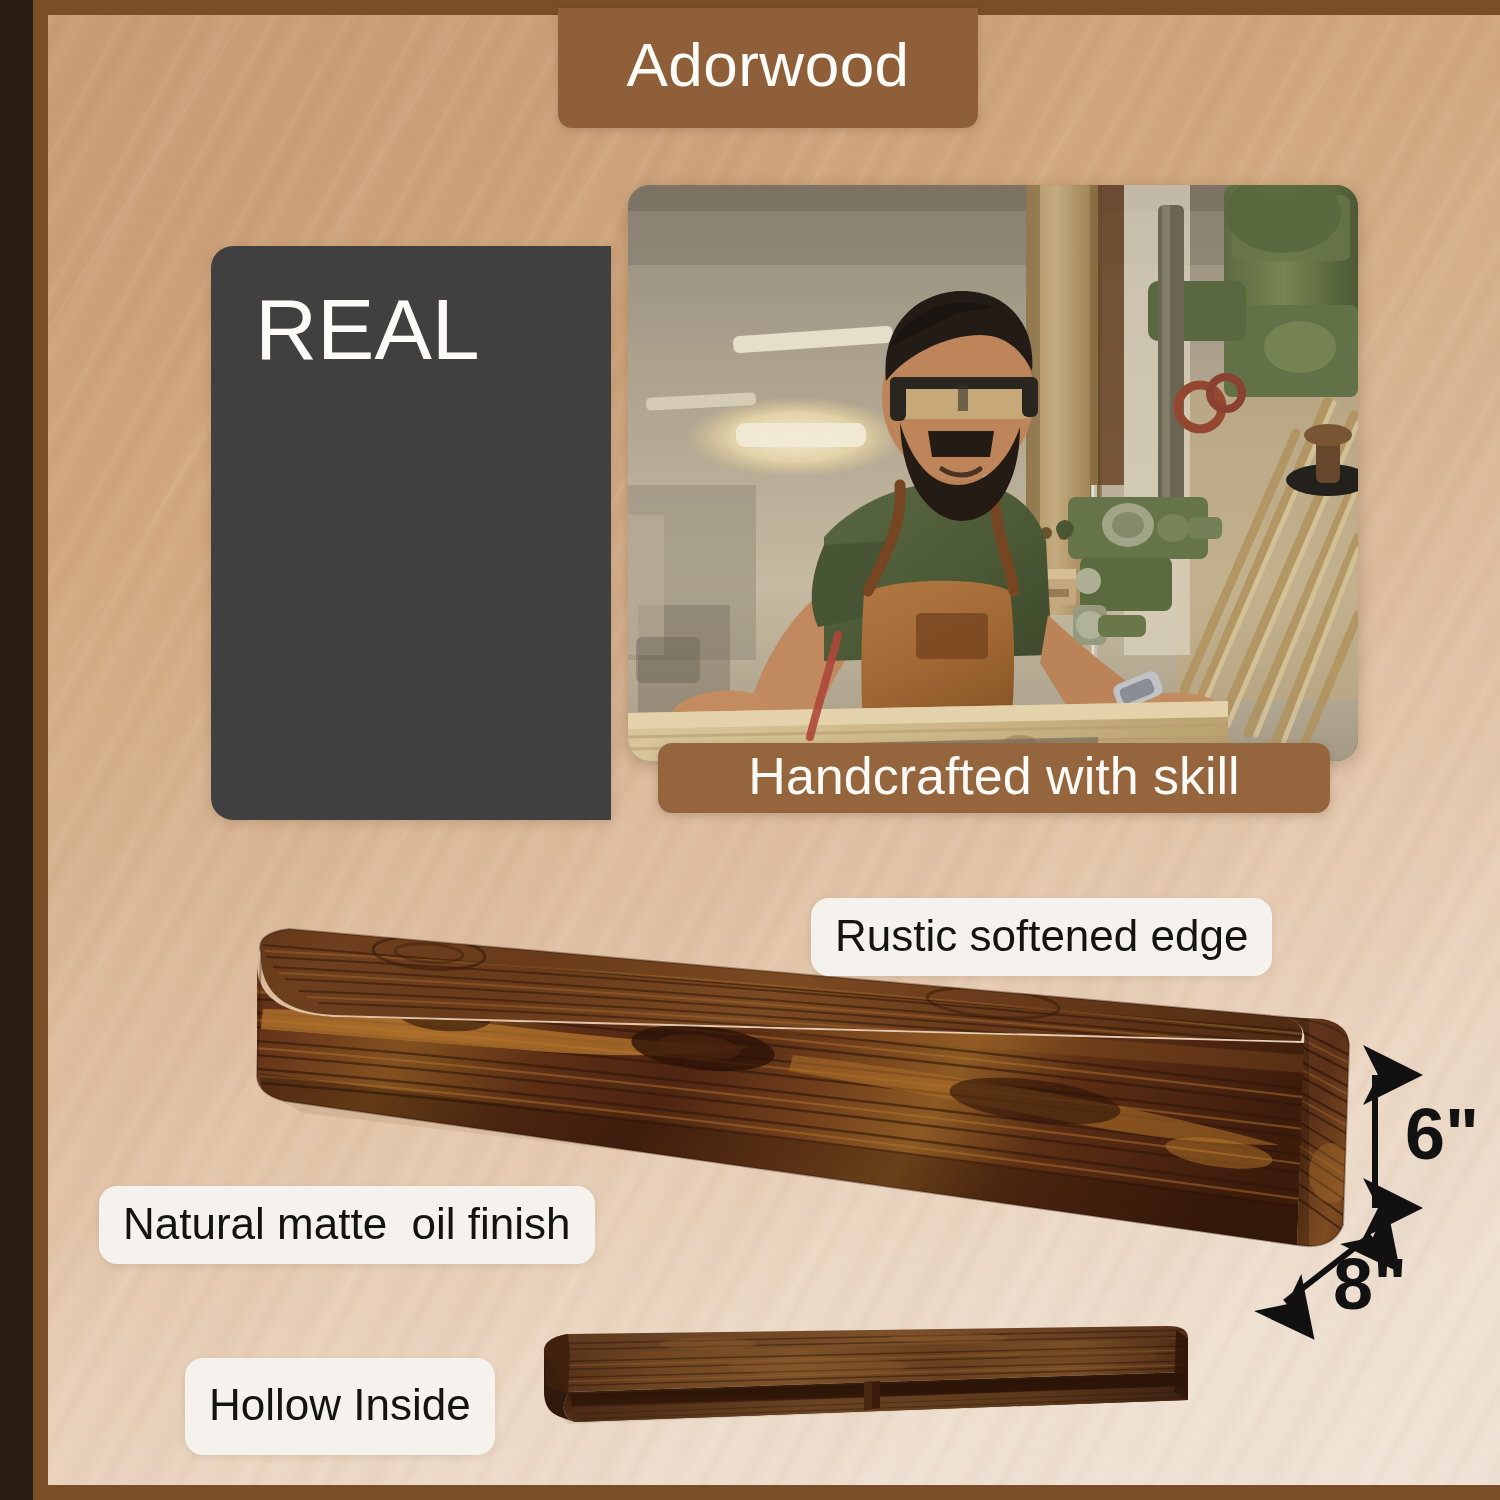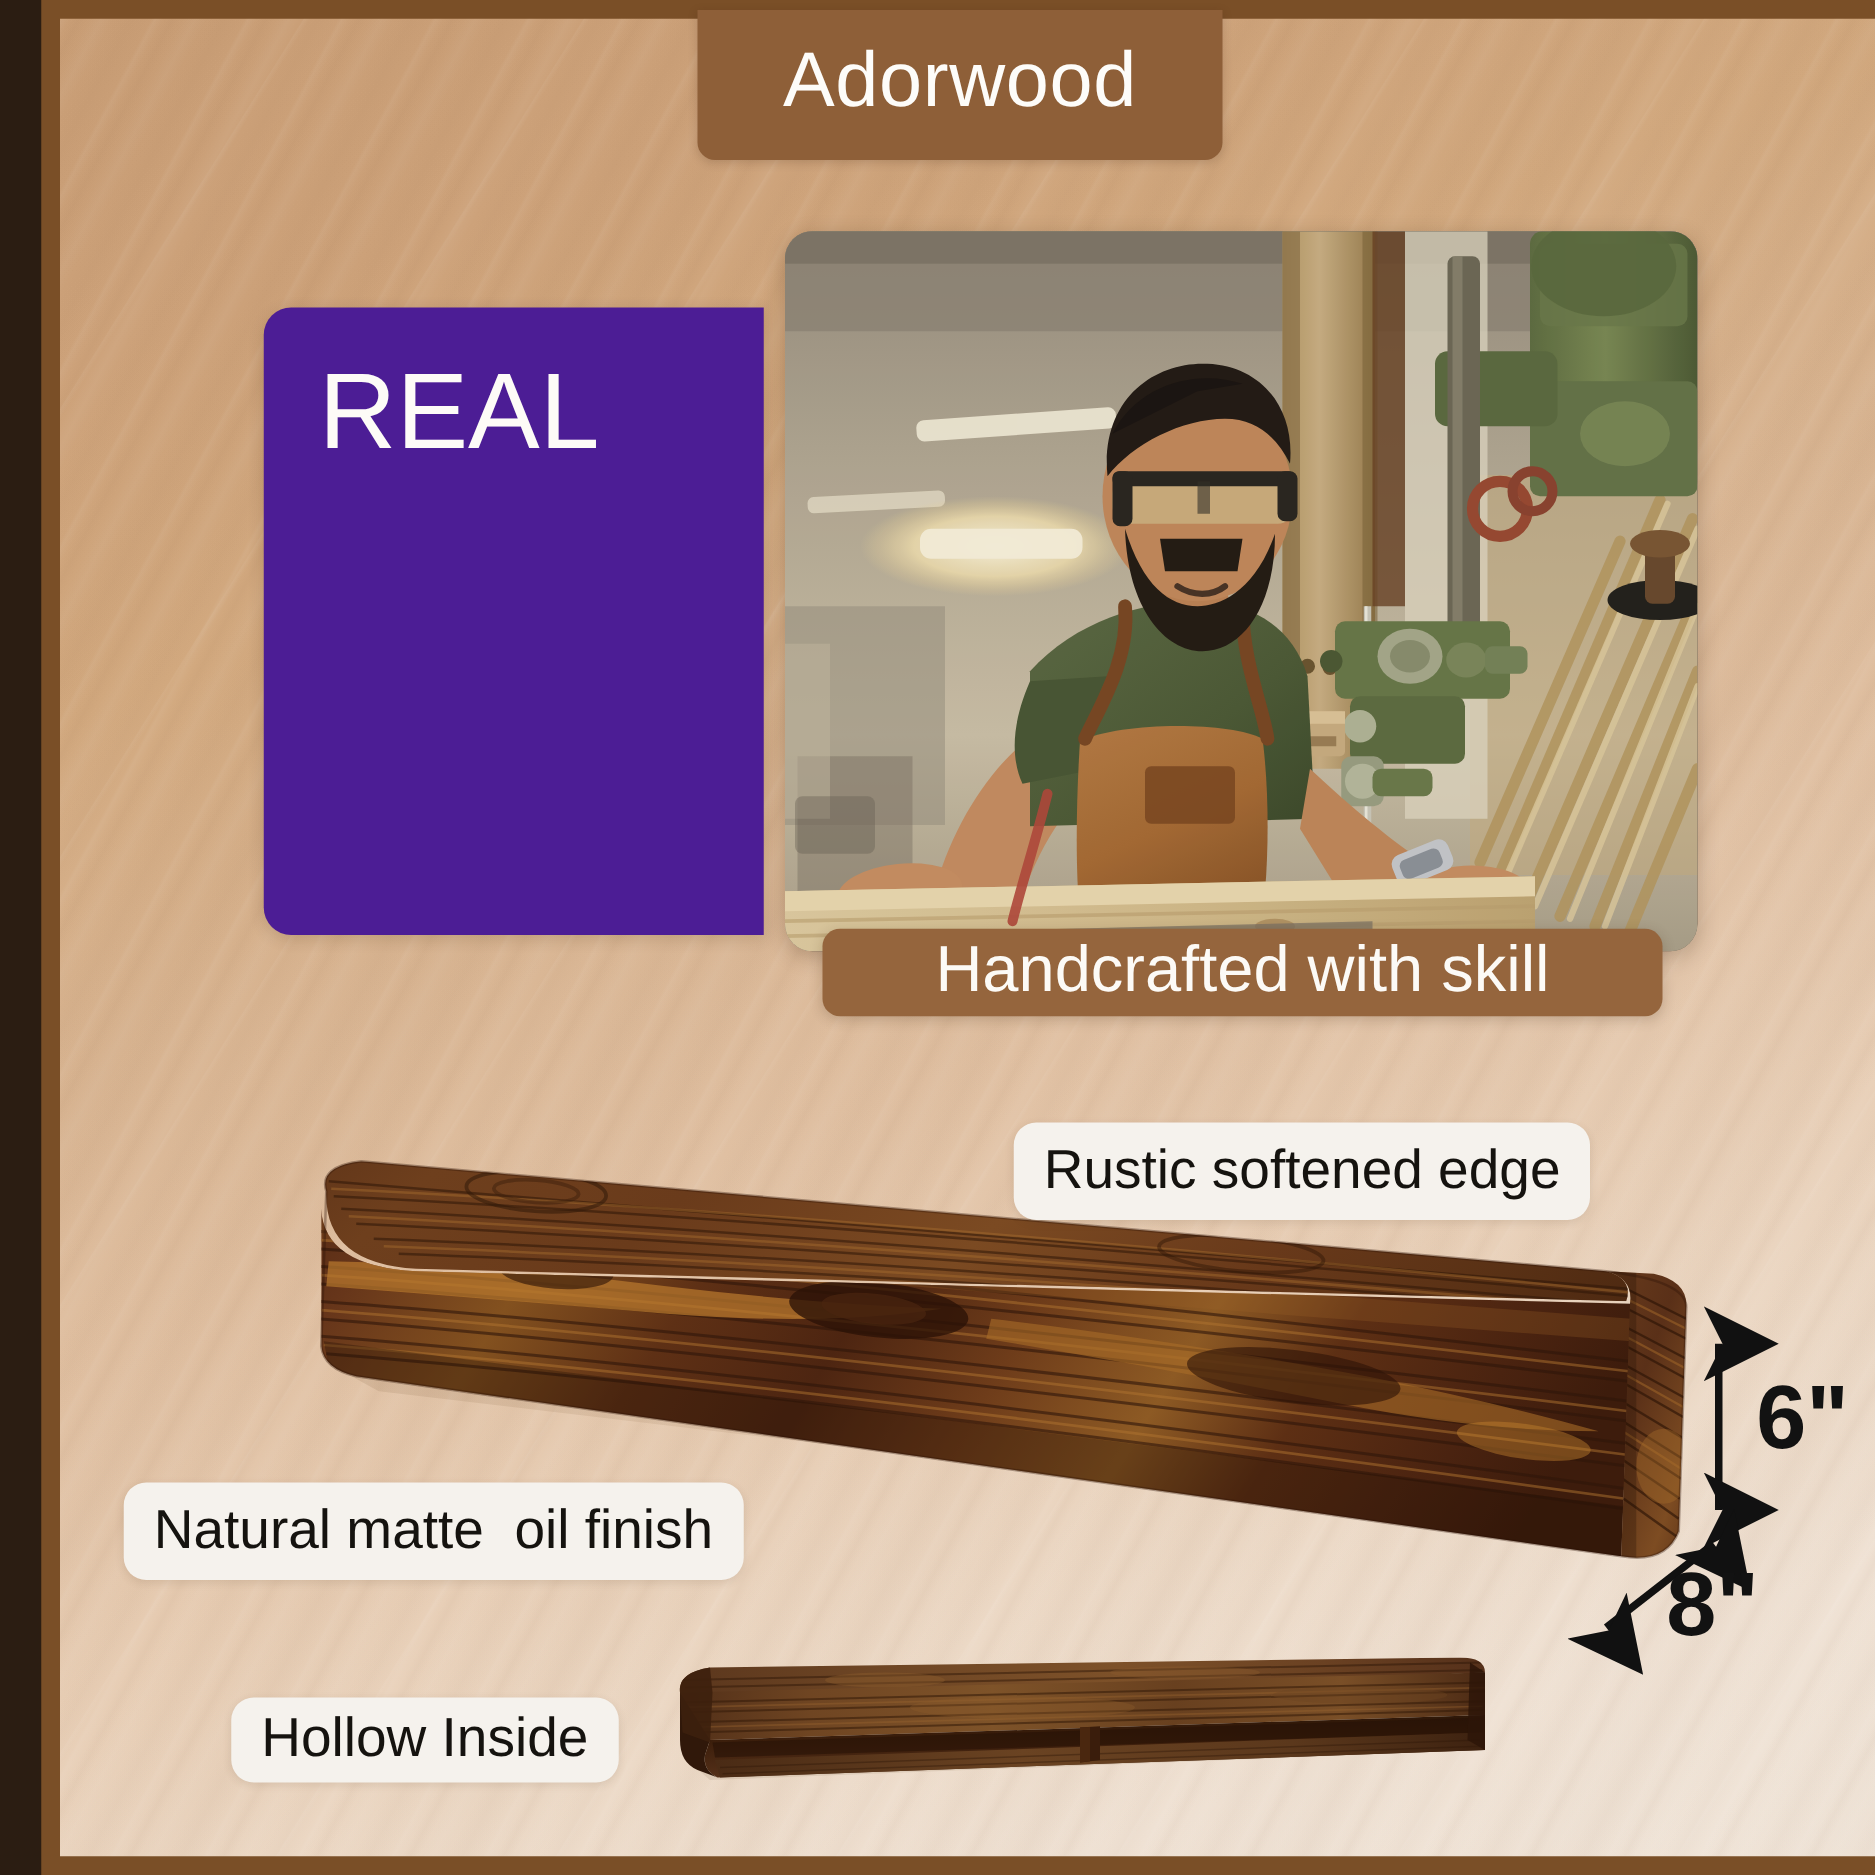--- a/index.html
+++ b/index.html
@@ -80,22 +80,22 @@
     font-size: 62px;
     letter-spacing: 0.5px;
     line-height: 1;
     padding-bottom: 6px;
   }
 
   
   .headline-badge {
     position: absolute;
     left: 178px; top: 246px;
-    width: 400px; height: 502px;
-    background: #4c1d95;
+    width: 400px; height: 574px;
+    background: #404040;
     border-radius: 22px 0 0 22px;
     box-shadow: 0 3px 12px rgba(60,35,15,0.16);
   }
   .headline-badge .line {
     position: absolute;
     left: 44px;
     color: #fdfbf7;
     line-height: 1;
     white-space: nowrap;
   }
@@ -146,21 +146,21 @@
   }
   .pill .txt {
     color: #15130f;
     font-size: 44px;
     line-height: 1;
     white-space: pre;
     padding-bottom: 3px;
   }
   #pill-rustic  { left: 778px; top: 898px;  height: 78px; padding: 0 24px; }
   #pill-matte   { left: 66px;  top: 1186px; height: 78px; padding: 0 24px; }
-  #pill-hollow  { left: 152px; top: 1358px; height: 68px; padding: 0 24px; }
+  #pill-hollow  { left: 152px; top: 1358px; height: 97px; padding: 0 24px; }
 
   
   .beam-wrap { position: absolute; }
   #beam-main   { left: 200px; top: 905px;  width: 1140px; height: 310px; }
   #beam-hollow { left: 495px; top: 1320px; width: 665px;  height: 130px; }
   .beam-wrap svg { display: block; width: 100%; height: 100%; overflow: visible; }
 
   
   .dims { position: absolute; left: 1230px; top: 1040px; width: 270px; height: 300px; }
   .dims svg { display: block; width: 100%; height: 100%; overflow: visible; }

